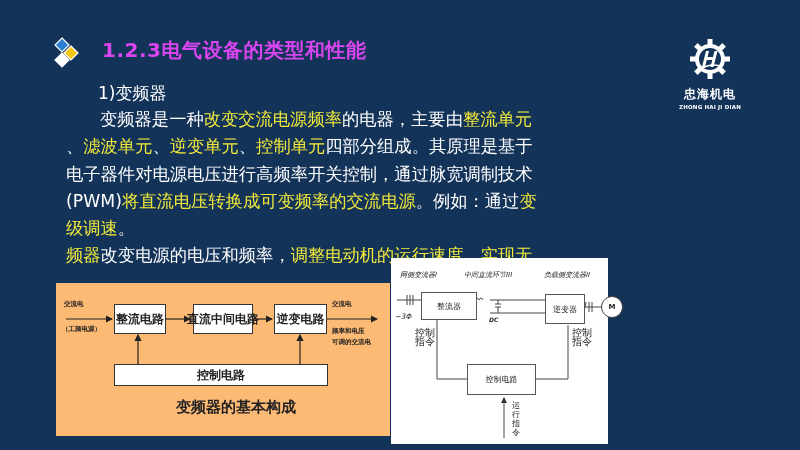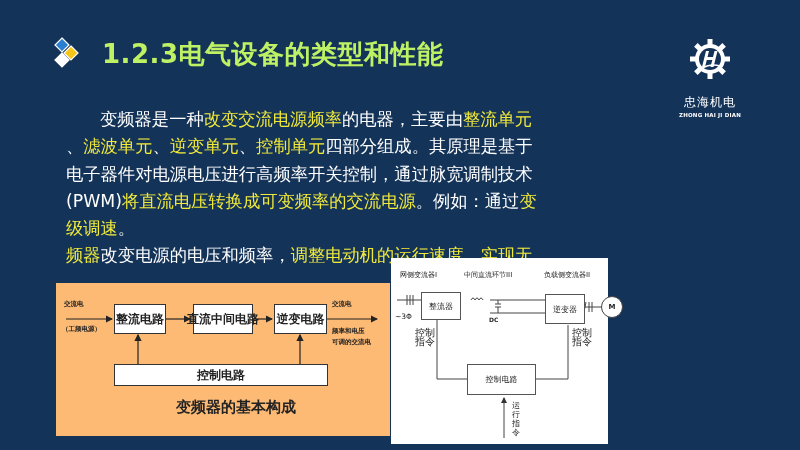--- a/index.html
+++ b/index.html
@@ -9,28 +9,28 @@
       font-family: "DejaVu Sans", "Liberation Sans", sans-serif;
       color: #ffffff;
       position: relative;
     }
     .slide { position: absolute; left: 0; top: 0; width: 800px; height: 450px; background: #133359; }
 
     
     .title-icon { position: absolute; left: 50px; top: 36px; width: 32px; height: 32px; }
     .title {
       position: absolute; left: 102px; top: 37px;
-      font-size: 26px; font-weight: bold; color: #bef264; letter-spacing: 0.5px;
+      font-size: 20px; font-weight: bold; color: #d946ef; letter-spacing: 0.5px;
       white-space: nowrap;
     }
 
     
     .logo { position: absolute; left: 672px; top: 38px; width: 76px; height: 66px; text-align: center; }
     .logo svg { display: block; margin: 0 auto; }
-    .logo-cn { font-size: 12px; font-weight: normal; color: #ffffff; margin-top: 14px; letter-spacing: 1px; white-space: nowrap; }
+    .logo-cn { font-size: 12px; font-weight: bold; color: #ffffff; margin-top: 6px; letter-spacing: 1px; white-space: nowrap; }
     .logo-en { font-size: 5.5px; font-weight: bold; color: #ffffff; margin-top: 1px; white-space: nowrap; letter-spacing: 0.2px; }
 
     
     .subhead {
       position: absolute; left: 98px; top: 82px; font-size: 17px; color: #ffffff; white-space: nowrap;
     }
     .para {
       position: absolute; left: 66px; top: 106px; width: 500px;
       font-size: 17.3px; line-height: 27.3px; color: #ffffff;
     }
@@ -48,21 +48,21 @@
       display: flex; align-items: center; justify-content: center; white-space: nowrap;
     }
     .d1-label { position: absolute; font-size: 6.5px; font-weight: bold; color: #222; white-space: nowrap; }
     .d1-caption { position: absolute; left: 120px; top: 115px; font-size: 15px; font-weight: bold; color: #222; font-family: "DejaVu Serif", serif; white-space: nowrap; }
 
     
     .diagram2 {
       position: absolute; left: 391px; top: 258px; width: 217px; height: 186px;
       background: #ffffff; color: #222;
     }
-    .d2-text { position: absolute; font-size: 7px; color: #222; white-space: nowrap; }
+    .d2-text { position: absolute; font-size: 7px; color: #222; white-space: nowrap; font-style: italic; }
     .d2-box {
       position: absolute; border: 1px solid #555; background: #fff;
       font-size: 8px; color: #222; display: flex; align-items: center; justify-content: center;
     }
     .d2-vert { position: absolute; font-size: 10px; color: #222; line-height: 9px; width: 20px; }
   </style>
 </head>
 <body>
 
 <div class="slide">
@@ -88,20 +88,21 @@
         <rect x="18.5" y="1" width="5" height="6" transform="rotate(315 21 21)"></rect>
       </g>
       <circle cx="21" cy="21" r="11" fill="#133359"></circle>
       <path d="M13 29 L17 13 L20 13 L18.5 19 L24 19 L25.5 13 L28.5 13 L24.5 29 L21.5 29 L23.3 22 L17.8 22 L16 29 Z" fill="#ffffff"></path>
       <path d="M12 31 Q21 25 31 28" stroke="#ffffff" stroke-width="1.5" fill="none"></path>
     </svg>
     <div class="logo-cn">忠海机电</div>
     <div class="logo-en">ZHONG HAI JI DIAN</div>
   </div>
 
+  <div class="subhead">1)变频器</div>
   <div class="para" id="para">
       <span class="line" style="padding-left: 34px;"><span>变频器是一种</span><span class="hl">改变交流电源频率</span><span>的电器，主要由</span><span class="hl">整流单元</span></span>
       <span class="line"><span>、</span><span class="hl">滤波单元</span><span>、</span><span class="hl">逆变单元</span><span>、</span><span class="hl">控制单元</span><span>四部分组成。其原理是基于</span></span>
       <span class="line"><span>电子器件对电源电压进行高频率开关控制，通过脉宽调制技术</span></span>
       <span class="line"><span>(PWM)</span><span class="hl">将直流电压转换成可变频率的交流电源</span><span>。例如：通过</span><span class="hl">变</span></span>
       <span class="line"><span class="hl">级调速</span><span>。</span></span>
       <span class="line"><span class="hl">频器</span><span>改变电源的电压和频率，</span><span class="hl">调整电动机的运行速度，实现无</span></span>
     </div>
 
   <div class="diagram1">
@@ -159,21 +160,21 @@
       <line x1="46" y1="62" x2="46" y2="121" stroke="#444" stroke-width="1"></line>
       <line x1="46" y1="121" x2="76" y2="121" stroke="#444" stroke-width="1"></line>
       <line x1="177" y1="67" x2="177" y2="121" stroke="#444" stroke-width="1"></line>
       <line x1="145" y1="121" x2="177" y2="121" stroke="#444" stroke-width="1"></line>
 
       <line x1="113" y1="180" x2="113" y2="140" stroke="#444" stroke-width="1" marker-end="url(#arr2)"></line>
     </svg>
     <div class="d2-text" style="left:9px;top:12px">网侧变流器I</div>
     <div class="d2-text" style="left:73px;top:12px">中间直流环节III</div>
     <div class="d2-text" style="left:153px;top:12px">负载侧变流器II</div>
-    <div class="d2-box" style="left:30px;top:34px;width:40px;height:28px">整流器</div>
+    <div class="d2-box" style="left:30px;top:34px;width:56px;height:28px">整流器</div>
     <div class="d2-box" style="left:154px;top:36px;width:40px;height:30px">逆变器</div>
     <div class="d2-text" style="left:98px;top:58px;font-size:6px;font-weight:bold">DC</div>
     <div class="d2-text" style="left:4px;top:54px;font-size:7.5px">~3Φ</div>
     <div style="position:absolute;left:210px;top:38px;width:22px;height:22px;border:1px solid #444;border-radius:50%;font-size:7px;font-weight:bold;display:flex;align-items:center;justify-content:center;color:#222;background:#fff">
         <span>M</span>
       </div>
     <div class="d2-vert" style="left:24px;top:70px">控制指令</div>
     <div class="d2-vert" style="left:181px;top:70px">控制指令</div>
     <div class="d2-box" style="left:76px;top:106px;width:69px;height:31px">控制电路</div>
     <div class="d2-vert" style="left:121px;top:143px;width:9px;font-size:8px">运行指令</div>

